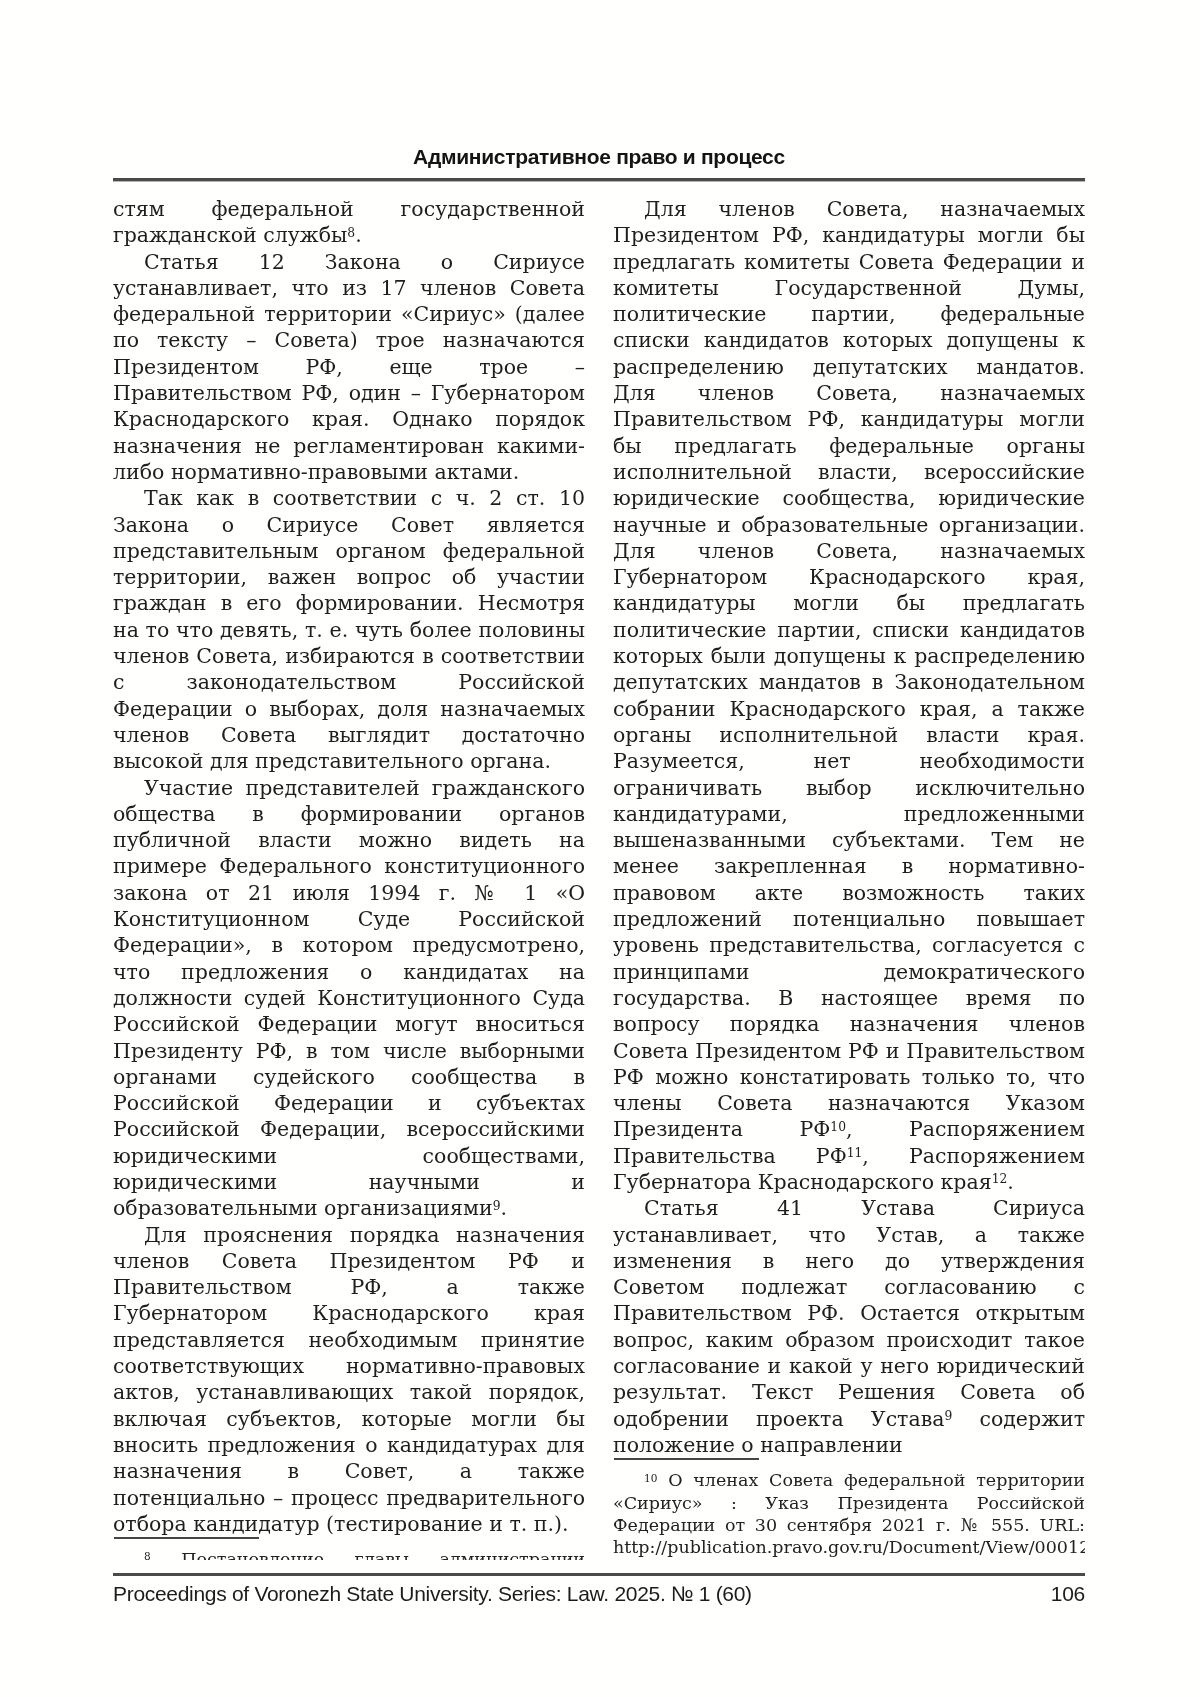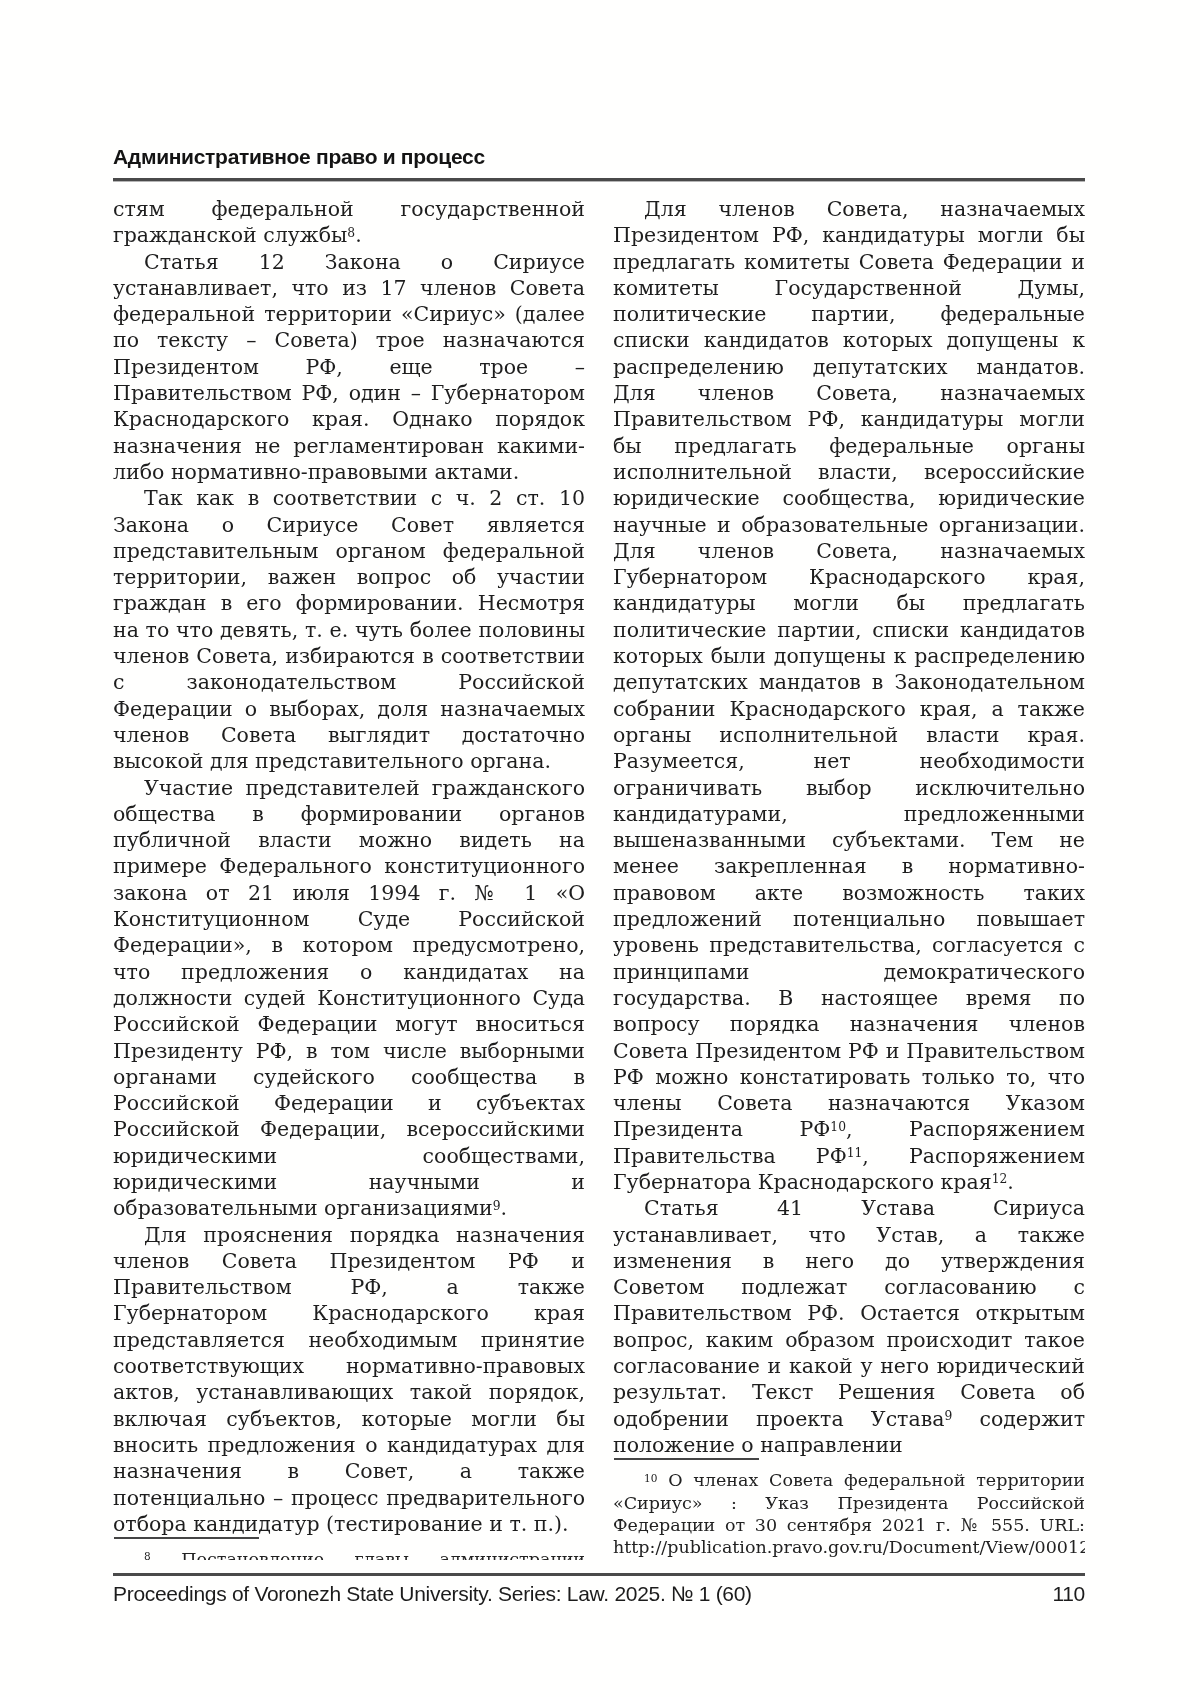--- a/index.html
+++ b/index.html
@@ -10,21 +10,21 @@
     background: #fffffe;
     font-family: "DejaVu Serif", serif;
     color: #1e1e1e;
     overflow: hidden;
   }
   .running-head {
     position: absolute;
     top: 145px;
     left: 113px;
     width: 972px;
-    text-align: left;
+    text-align: center;
     font-family: "Liberation Sans", sans-serif;
     font-weight: 700;
     font-size: 21px;
     letter-spacing: -0.3px;
     color: #141414;
   }
   .head-rule {
     position: absolute;
     top: 178px;
     left: 113px;
@@ -132,16 +132,16 @@
         <div>
             <p class="footnote"><sup>10</sup> О членах Совета федеральной территории «Сириус» : Указ Президента Российской Федерации от 30 сентября 2021 г. № 555. URL: http://publication.pravo.gov.ru/Document/View/0001202110040026 (дата обращения: 23.09.2024).</p>
           </div>
       </div>
     </div>
 
   </div>
 
   <div class="page-footer">
     <span>Proceedings of Voronezh State University. Series: Law. 2025. № 1 (60)</span>
-    <span>110</span>
+    <span>106</span>
   </div>
 
 </div>
 
 </body></html>

